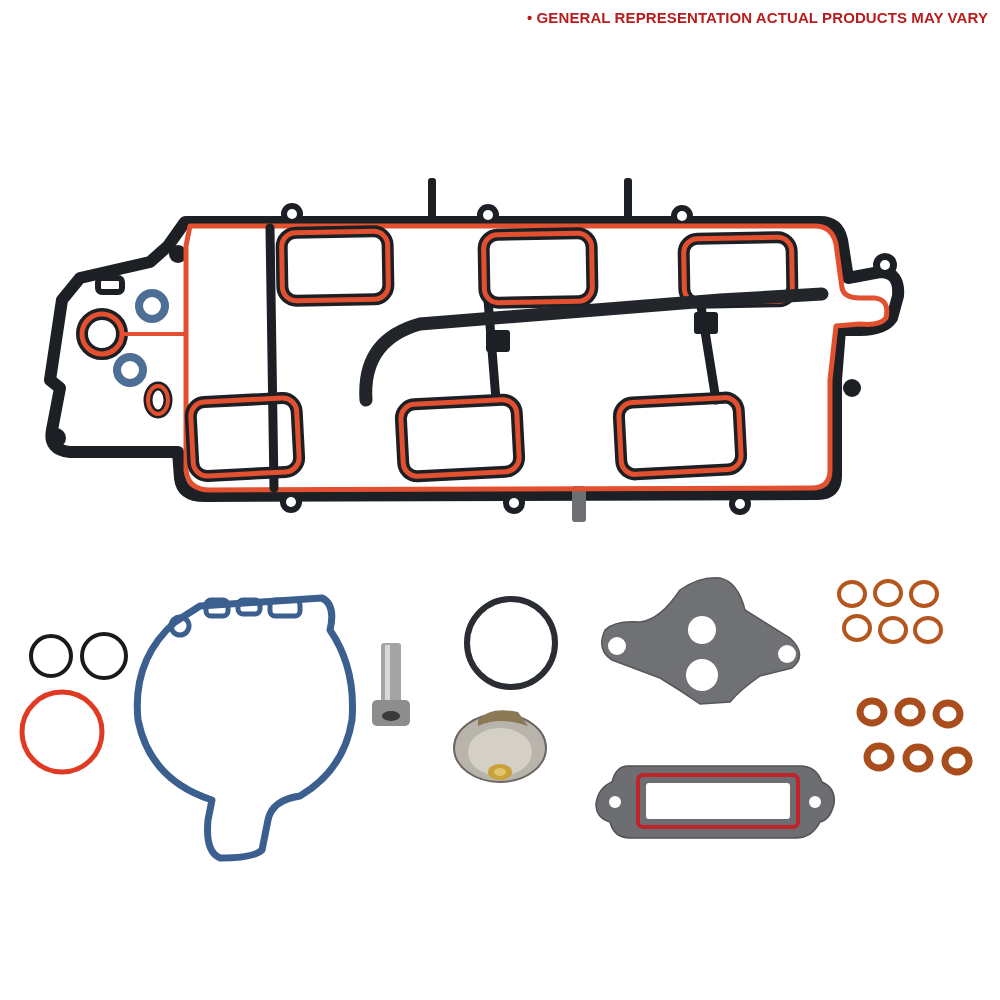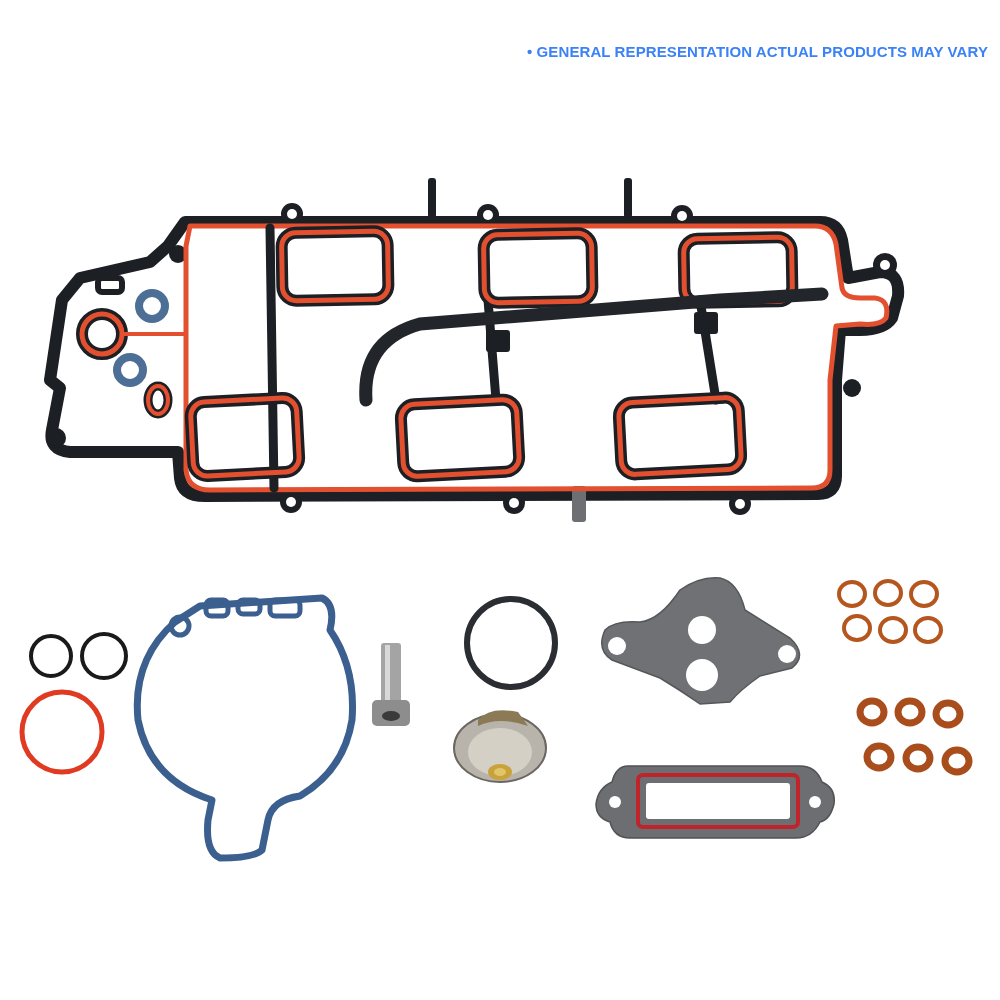--- a/index.html
+++ b/index.html
@@ -1,22 +1,21 @@
 <!DOCTYPE html>
 <html><head>
   <meta charset="utf-8">
   <style>
     html, body { margin: 0; padding: 0; background: #ffffff; }
     body { width: 1000px; height: 1000px; position: relative; overflow: hidden; font-family: "Liberation Sans", sans-serif; }
     .caption {
       position: absolute; top: 9px; right: 12px;
       font-family: "Liberation Sans", sans-serif;
-      font-weight: bold; font-size: 15px; color: #3b82f6; letter-spacing: 0.1px;
+      font-weight: bold; font-size: 15px; color: #b91c1c; letter-spacing: 0.1px;
       white-space: nowrap;
-      margin-top: 34px;
     }
     svg.scene { position: absolute; left: 0; top: 0; }
   </style>
 </head>
 <body>
 
 <div class="caption">• GENERAL REPRESENTATION ACTUAL PRODUCTS MAY VARY</div>
 
 <svg class="scene" width="1000" height="1000" viewBox="0 0 1000 1000">
 

